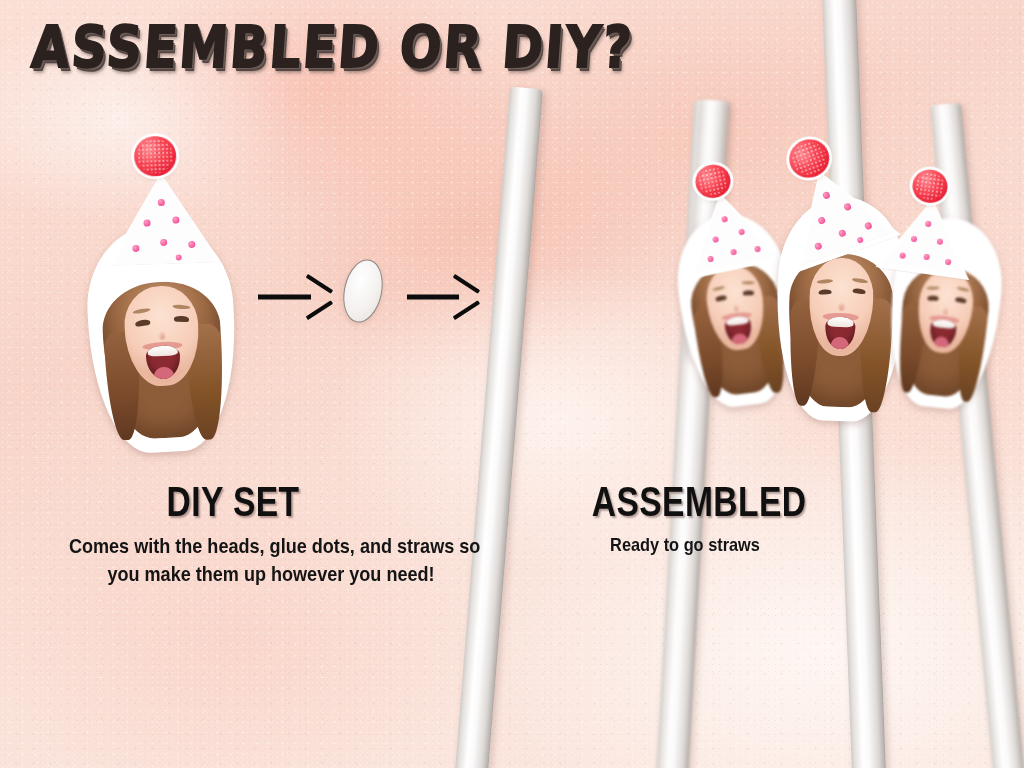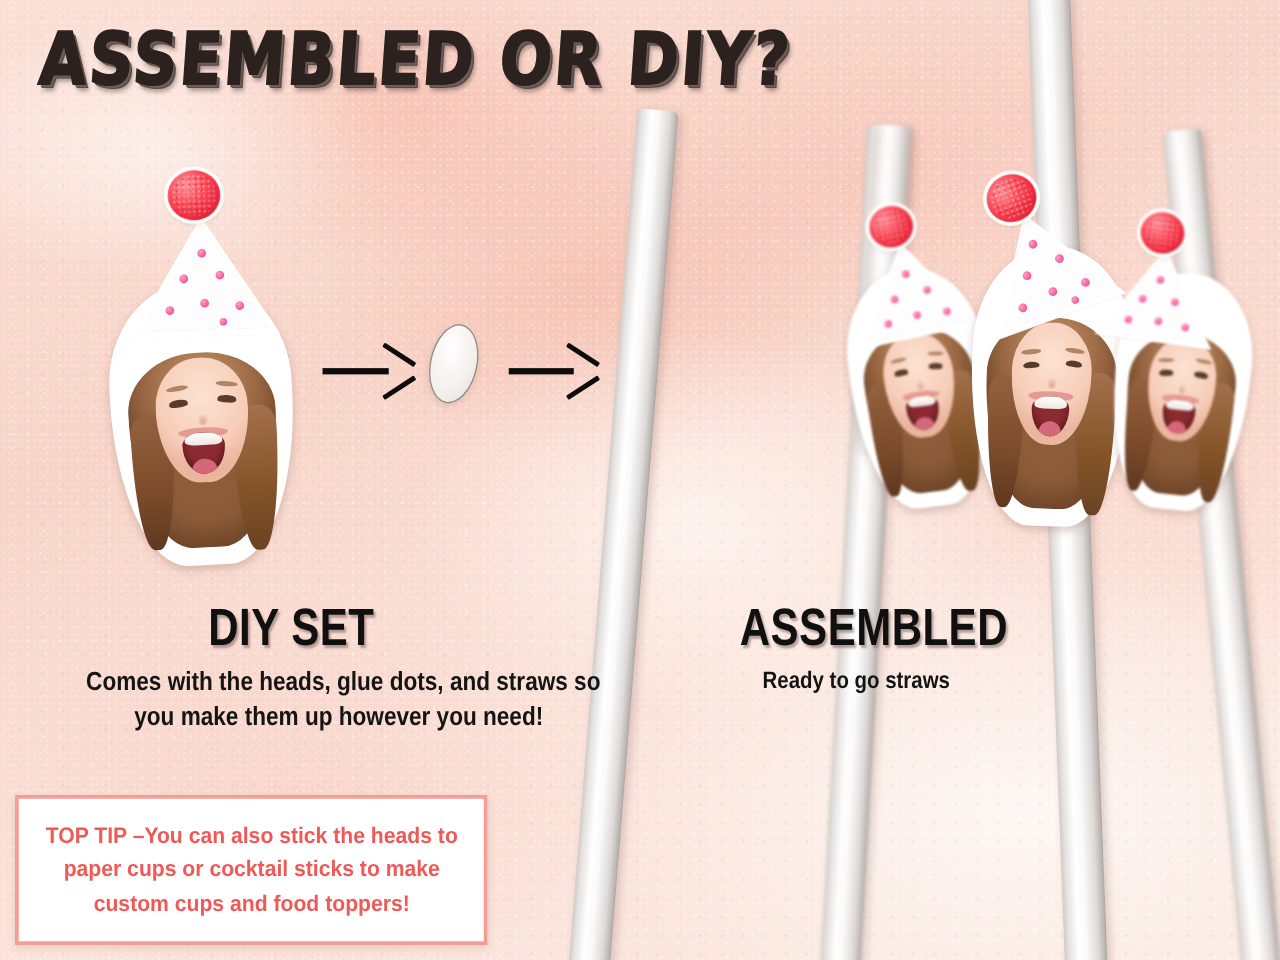--- a/index.html
+++ b/index.html
@@ -424,20 +424,13 @@
     <div class="pom" style="left:19px; top:-12px; width:35px; height:33px;"></div>
   </div>
 
   <div class="capTitle" style="left:150px; top:478px; font-size:42px;">DIY SET</div>
   <div class="capSub" style="left:36px; top:533px; width:470px; font-size:21px;">Comes with the heads, glue dots, and straws so</div>
   <div class="capSub" style="left:36px; top:561px; width:470px; font-size:21px;">you make them up however you need!</div>
 
   <div class="capTitle" style="left:565px; top:478px; font-size:42px;">ASSEMBLED</div>
   <div class="capSub" style="left:520px; top:533px; width:330px; font-size:19px;">Ready to go straws</div>
 
-  <div id="toptip">
-    <p>
-      <span>TOP TIP –You can also stick the heads to</span><br>
-      <span>paper cups or cocktail sticks to make</span><br>
-      <span>custom cups and food toppers!</span>
-    </p>
-  </div>
 </div>
 
 </body></html>

